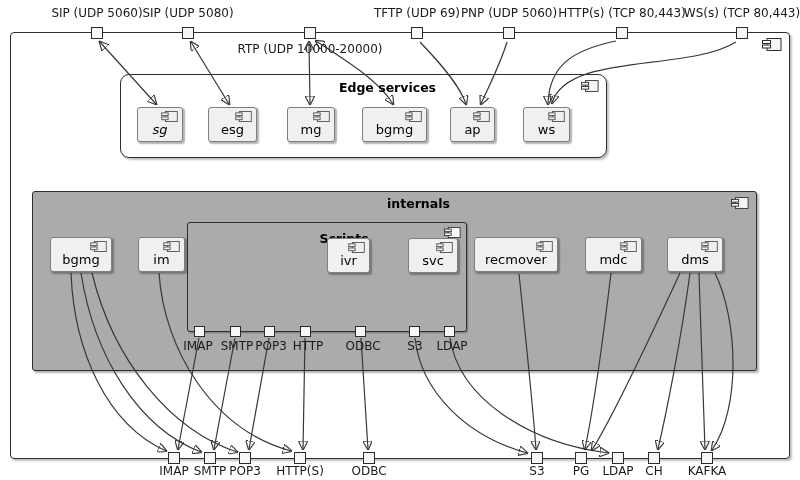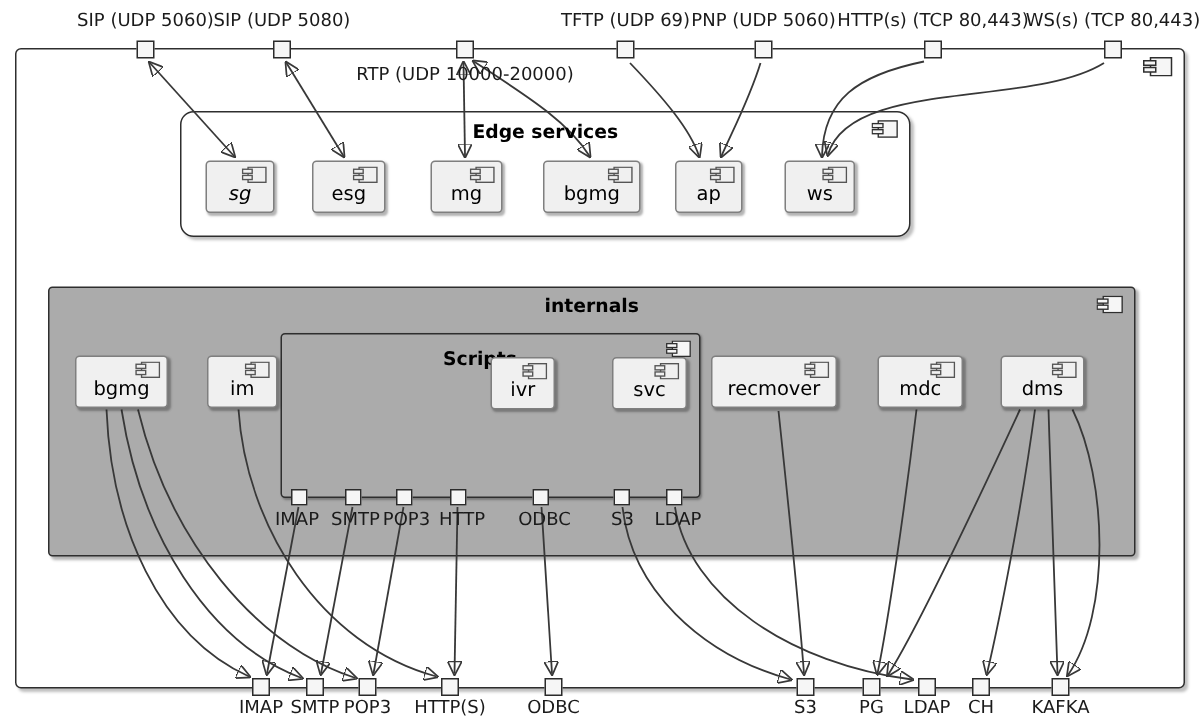--- a/index.html
+++ b/index.html
@@ -7,21 +7,21 @@
           font-family:"DejaVu Sans",sans-serif;color:#111;overflow:hidden;}
   .box{position:absolute;border:1.5px solid #2e2e2e;box-sizing:border-box;}
   .outer{left:10px;top:32px;width:780px;height:427px;border-radius:4px;background:#ffffff;
          box-shadow:2px 2px 2px rgba(0,0,0,0.25);}
   .edgebox{left:120px;top:74px;width:487px;height:84px;border-radius:9px;background:#ffffff;
          box-shadow:2px 2px 2px rgba(0,0,0,0.25);}
   .internals{left:32px;top:191px;width:725px;height:180px;border-radius:3px;background:#ababab;
          box-shadow:2px 2px 2px rgba(0,0,0,0.3);}
   .scriptsbox{left:187px;top:222px;width:280px;height:110px;border-radius:3px;background:#ababab;
          box-shadow:1px 1px 1.5px rgba(0,0,0,0.3);}
-  .boxtitle{position:absolute;text-align:center;font-weight:bold;font-size:12.5px;color:#000;z-index:6;white-space:nowrap;}
+  .boxtitle{position:absolute;text-align:center;font-weight:bold;font-size:12.5px;color:#000;z-index:6;white-space:nowrap;padding-left:24px;}
   .toplabel,.botlabel,.plabel{position:absolute;transform:translateX(-50%);font-size:12px;
          color:#1a1a1a;white-space:nowrap;z-index:6;}
   .port{position:absolute;width:12px;height:12px;background:#f6f6f6;border:1.5px solid #2b2b2b;
          box-sizing:border-box;z-index:7;}
   .comp{position:absolute;height:35px;background:#f0f0f0;border:1px solid #7f7f7f;border-radius:3px;
          box-sizing:border-box;z-index:6;box-shadow:1.5px 1.5px 1.5px rgba(0,0,0,0.3);}
   .ci{position:absolute;top:3px;right:4px;}
   .boxci{position:absolute;top:5px;right:7px;z-index:6;}
   .cl{position:absolute;bottom:4px;left:0;right:0;text-align:center;font-size:13px;color:#000;}
   svg.edges{position:absolute;left:0;top:0;z-index:5;pointer-events:none;}

